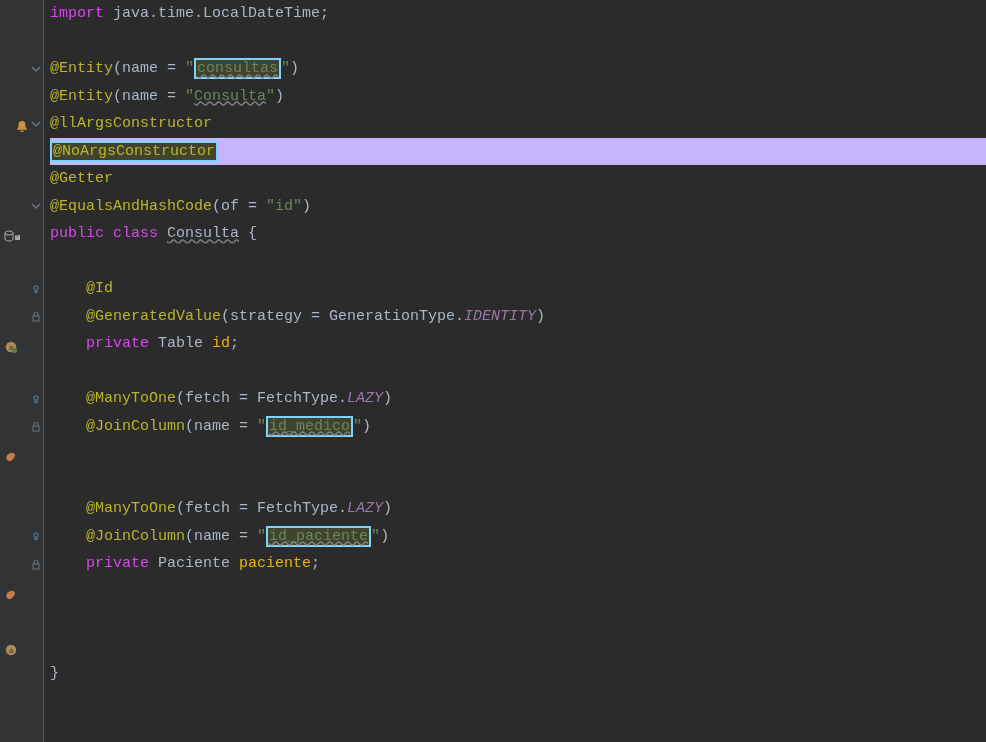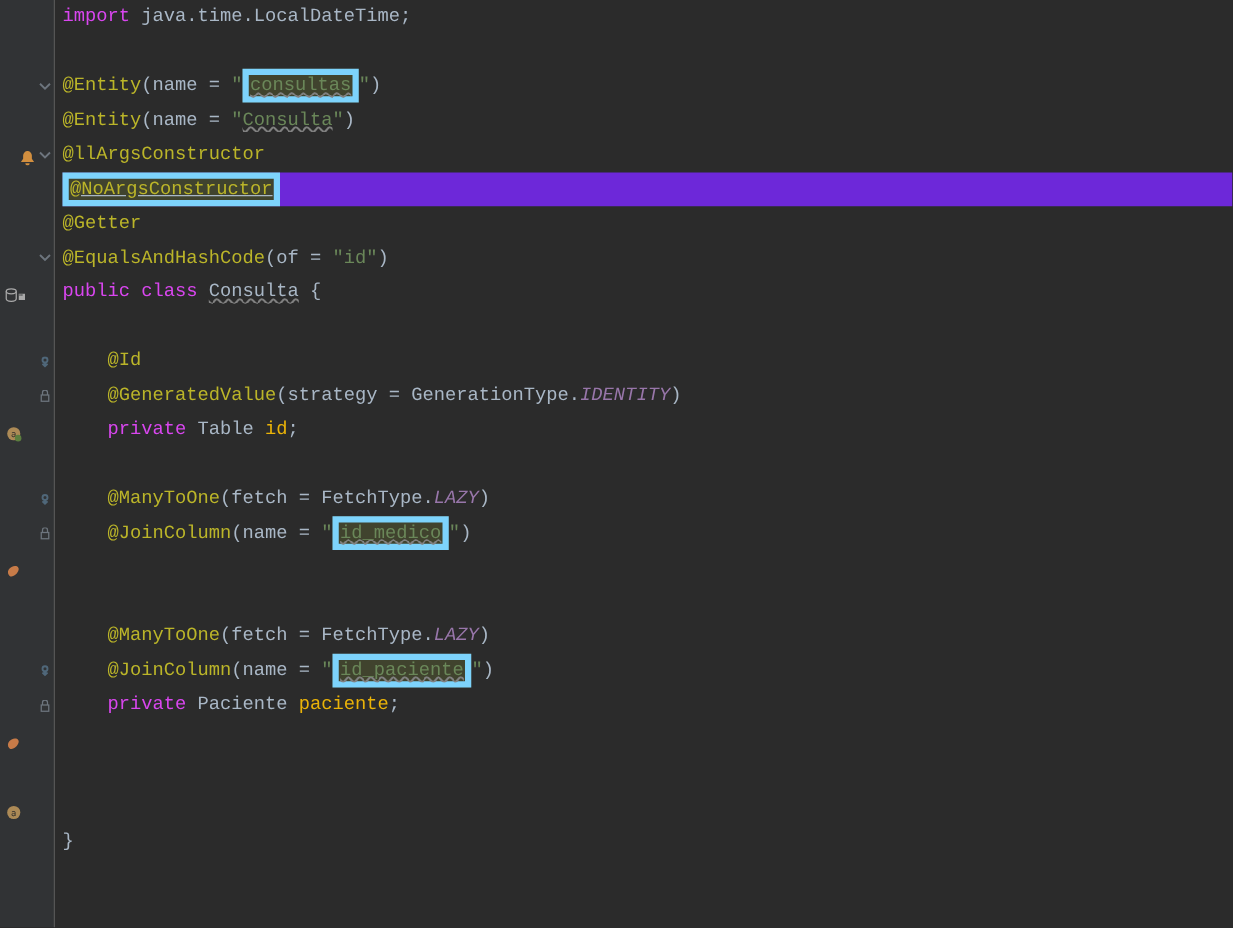--- a/index.html
+++ b/index.html
@@ -44,35 +44,34 @@
     flex: 1;
     padding-left: 6px;
     position: relative;
   }
   .line {
     height: 27.5px;
     white-space: pre;
     color: #a9b7c6;
   }
   .line.highlighted {
-    background: #6d28d9;
-    text-decoration: underline;
+    background: #c4b5fd;
   }
   .kw { color: #d946ef; }
   .ann { color: #bbb529; }
   .str { color: #6a8759; }
   .var { color: #eab308; }
   .warn-underline {
     text-decoration: underline wavy #808080;
     text-decoration-skip-ink: none;
   }
   .const-static { color: #9876aa; font-style: italic; font-family: Liberation Mono, monospace; }
   .highlight-box {
     background: #40432e;
-    border: 5px solid #7dd3fc;
+    border: 2px solid #7dd3fc;
     padding: 0 1px;
   }
 </style>
 </head>
 <body>
 
 <div class="gutter">
 
   <div class="fold-icon" style="top:55px">
     <svg width="10" height="10" viewBox="0 0 10 10">

